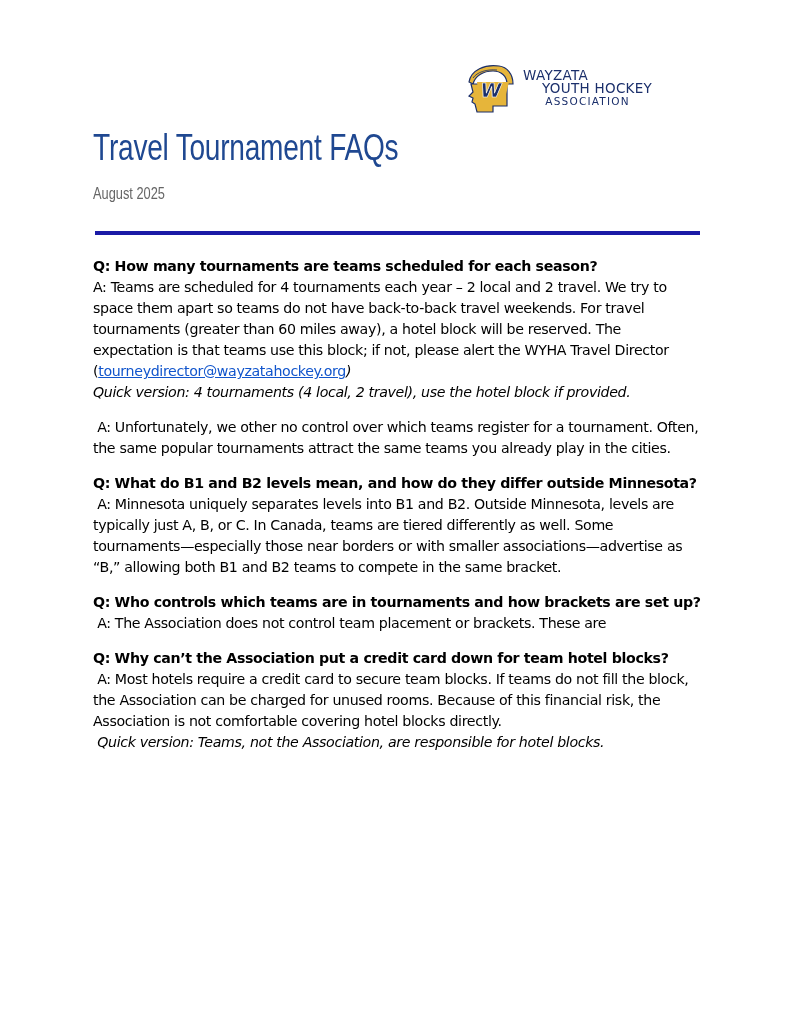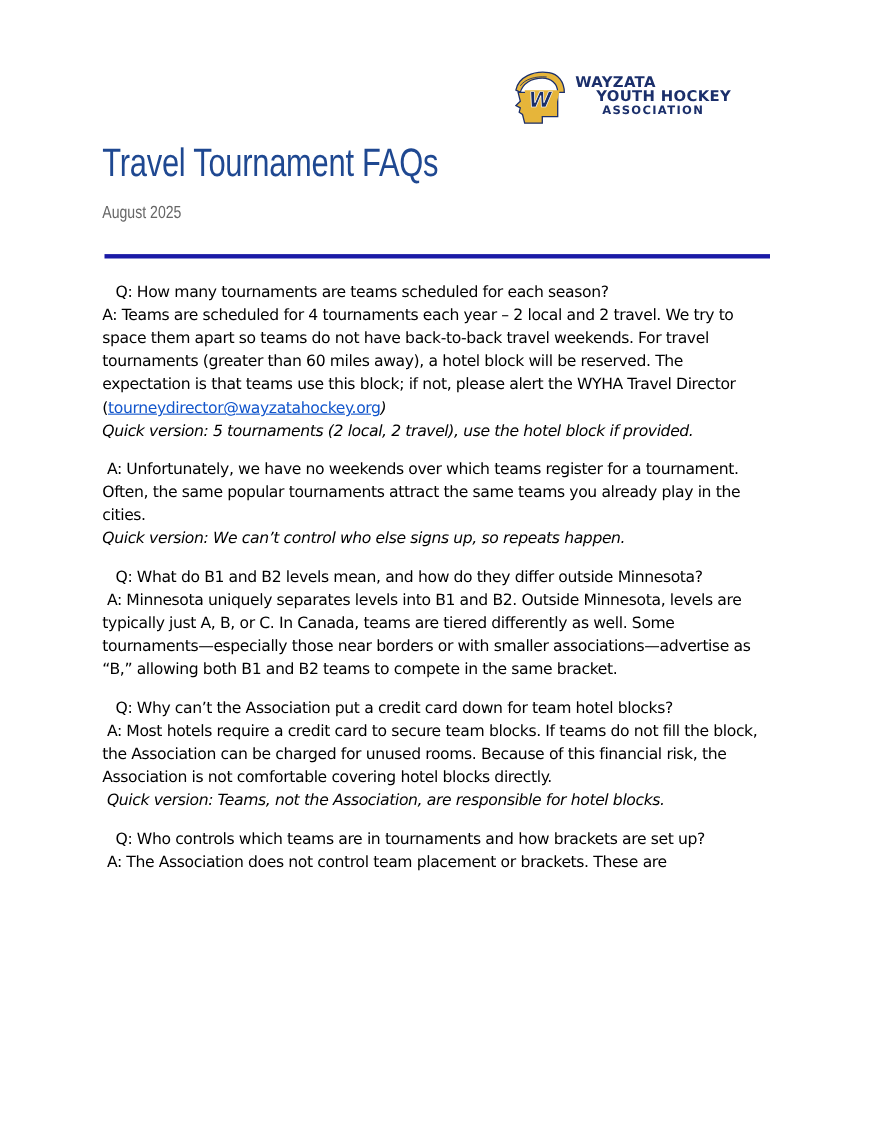--- a/index.html
+++ b/index.html
@@ -22,21 +22,21 @@
       display: flex;
       align-items: center;
     }
     .logo-mark {
       width: 52px;
       height: 52px;
       margin-right: 8px;
     }
     .logo-text {
       font-family: "DejaVu Sans", sans-serif;
-      font-weight: bold;
+      font-weight: normal;
       color: #1b2f6b;
       line-height: 13px;
     }
     .logo-line1 { font-size: 13.5px; letter-spacing: 0.3px; }
     .logo-line2 { font-size: 13.5px; letter-spacing: 0.3px; margin-left: 19px; }
     .logo-line3 { font-size: 10.5px; letter-spacing: 1.2px; text-align: center; }
 
     .title {
       position: absolute;
       left: 93px;
@@ -75,23 +75,22 @@
       width: 610px;
       font-family: "DejaVu Sans", sans-serif;
       font-size: 14.2px;
       line-height: 21px;
       letter-spacing: -0.35px;
     }
     .faq {
       margin-bottom: 14px;
     }
     .q {
-      font-weight: normal;
+      font-weight: bold;
       display: block;
-      margin-left: 12px;
     }
     .a {
       display: block;
     }
     .quick {
       display: block;
       font-style: italic;
     }
     .link {
       color: #1155cc;
@@ -122,36 +121,35 @@
 </div>
 
 <div class="title">Travel Tournament FAQs</div>
 <div class="subtitle">August 2025</div>
 <div class="rule"></div>
 
 <div class="content">
   <div class="faq">
     <span class="q">Q: How many tournaments are teams scheduled for each season?</span>
     <span class="a"><span>A: Teams are scheduled for 4 tournaments each year – 2 local and 2 travel. We try to space them apart so teams do not have back-to-back travel weekends. For travel tournaments (greater than 60 miles away), a hotel block will be reserved. The expectation is that teams use this block; if not, please alert the WYHA Travel Director (</span><span class="link">tourneydirector@wayzatahockey.org</span><span style="font-style:italic">)</span></span>
-    <span class="quick">Quick version: 5 tournaments (2 local, 2 travel), use the hotel block if provided.</span>
+    <span class="quick">Quick version: 4 tournaments (4 local, 2 travel), use the hotel block if provided.</span>
   </div>
 
   <div class="faq">
-    <span class="a" style="white-space:pre-wrap"> A: Unfortunately, we have no weekends over which teams register for a tournament. Often, the same popular tournaments attract the same teams you already play in the cities.</span>
-    <span class="quick">Quick version: We can’t control who else signs up, so repeats happen.</span>
+    <span class="a" style="white-space:pre-wrap"> A: Unfortunately, we other no control over which teams register for a tournament. Often, the same popular tournaments attract the same teams you already play in the cities.</span>
   </div>
 
   <div class="faq">
     <span class="q">Q: What do B1 and B2 levels mean, and how do they differ outside Minnesota?</span>
     <span class="a" style="white-space:pre-wrap"> A: Minnesota uniquely separates levels into B1 and B2. Outside Minnesota, levels are typically just A, B, or C. In Canada, teams are tiered differently as well. Some tournaments—especially those near borders or with smaller associations—advertise as “B,” allowing both B1 and B2 teams to compete in the same bracket.</span>
   </div>
 
   <div class="faq">
+    <span class="q">Q: Who controls which teams are in tournaments and how brackets are set up?</span>
+    <span class="a" style="white-space:pre-wrap"> A: The Association does not control team placement or brackets. These are</span>
+  </div>
+
+  <div class="faq">
     <span class="q">Q: Why can’t the Association put a credit card down for team hotel blocks?</span>
     <span class="a" style="white-space:pre-wrap"> A: Most hotels require a credit card to secure team blocks. If teams do not fill the block, the Association can be charged for unused rooms. Because of this financial risk, the Association is not comfortable covering hotel blocks directly.</span>
     <span class="quick" style="white-space:pre-wrap"> Quick version: Teams, not the Association, are responsible for hotel blocks.</span>
   </div>
-
-  <div class="faq">
-    <span class="q">Q: Who controls which teams are in tournaments and how brackets are set up?</span>
-    <span class="a" style="white-space:pre-wrap"> A: The Association does not control team placement or brackets. These are</span>
-  </div>
 </div>
 
 </body></html>

